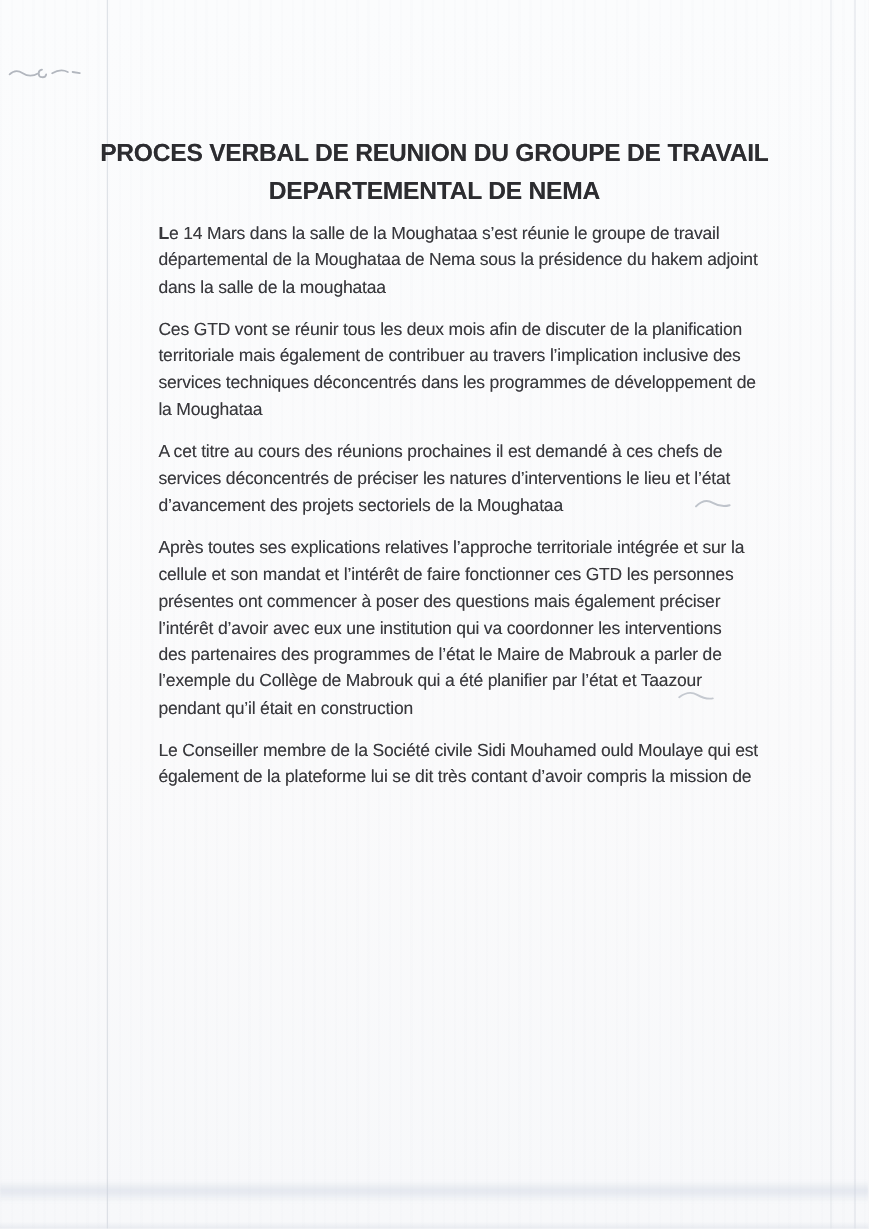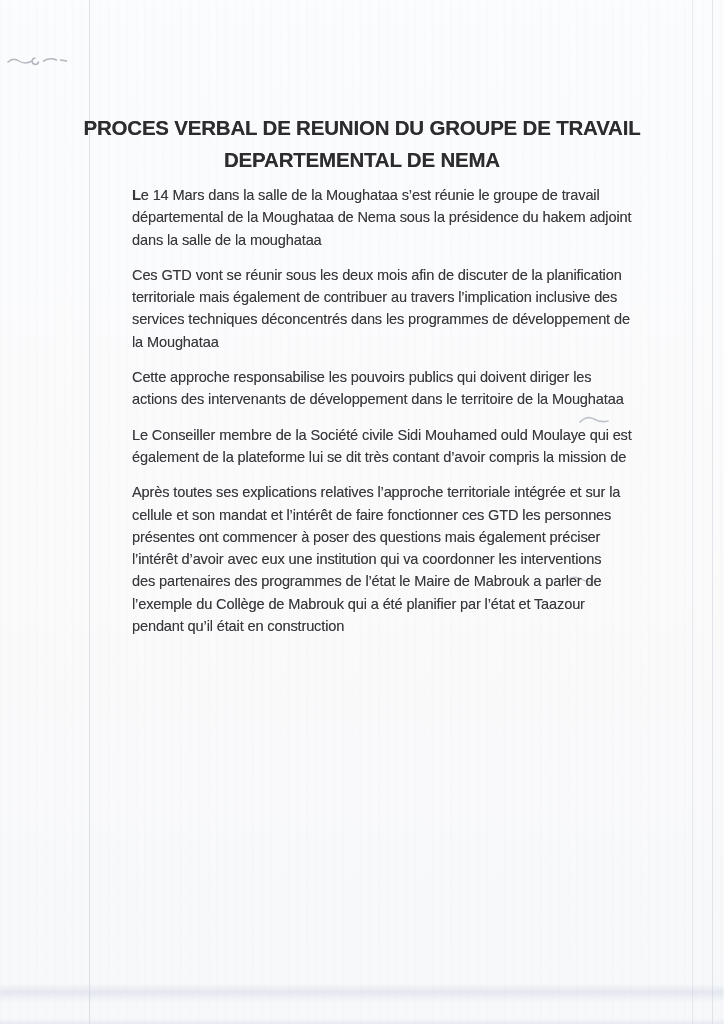--- a/index.html
+++ b/index.html
@@ -79,30 +79,31 @@
   <svg class="mark mark-tilde-2" width="32" height="16" viewBox="0 0 32 16">
     <path d="M2 9 q8 -6 15 -2 t13 3" fill="none" stroke="#9aa2ae" stroke-width="1.6" stroke-linecap="round"></path>
   </svg>
 
   <h1 class="doc-title">PROCES VERBAL DE REUNION DU GROUPE DE TRAVAIL
 DEPARTEMENTAL DE NEMA</h1>
   <div class="doc-body">
       <p class="para">Le 14 Mars dans la salle de la Moughataa s’est réunie le groupe de travail
 départemental de la Moughataa de Nema sous la présidence du hakem adjoint
 dans la salle de la moughataa</p>
-      <p class="para">Ces GTD vont se réunir sous les deux mois afin de discuter de la planification
+      <p class="para">Ces GTD vont se réunir tous les deux mois afin de discuter de la planification
 territoriale mais également de contribuer au travers l’implication inclusive des
 services techniques déconcentrés dans les programmes de développement de
 la Moughataa</p>
-      <p class="para">Cette approche responsabilise les pouvoirs publics qui doivent diriger les
-actions des intervenants de développement dans le territoire de la Moughataa</p>
-      <p class="para">Le Conseiller membre de la Société civile Sidi Mouhamed ould Moulaye qui est
-également de la plateforme lui se dit très contant d’avoir compris la mission de</p>
+      <p class="para">A cet titre au cours des réunions prochaines il est demandé à ces chefs de
+services déconcentrés de préciser les natures d’interventions le lieu et l’état
+d’avancement des projets sectoriels de la Moughataa</p>
       <p class="para">Après toutes ses explications relatives l’approche territoriale intégrée et sur la
 cellule et son mandat et l’intérêt de faire fonctionner ces GTD les personnes
 présentes ont commencer à poser des questions mais également préciser
 l’intérêt d’avoir avec eux une institution qui va coordonner les interventions
 des partenaires des programmes de l’état le Maire de Mabrouk a parler de
 l’exemple du Collège de Mabrouk qui a été planifier par l’état et Taazour
 pendant qu’il était en construction</p>
+      <p class="para">Le Conseiller membre de la Société civile Sidi Mouhamed ould Moulaye qui est
+également de la plateforme lui se dit très contant d’avoir compris la mission de</p>
     </div>
 
 </div>
 
 </body></html>

